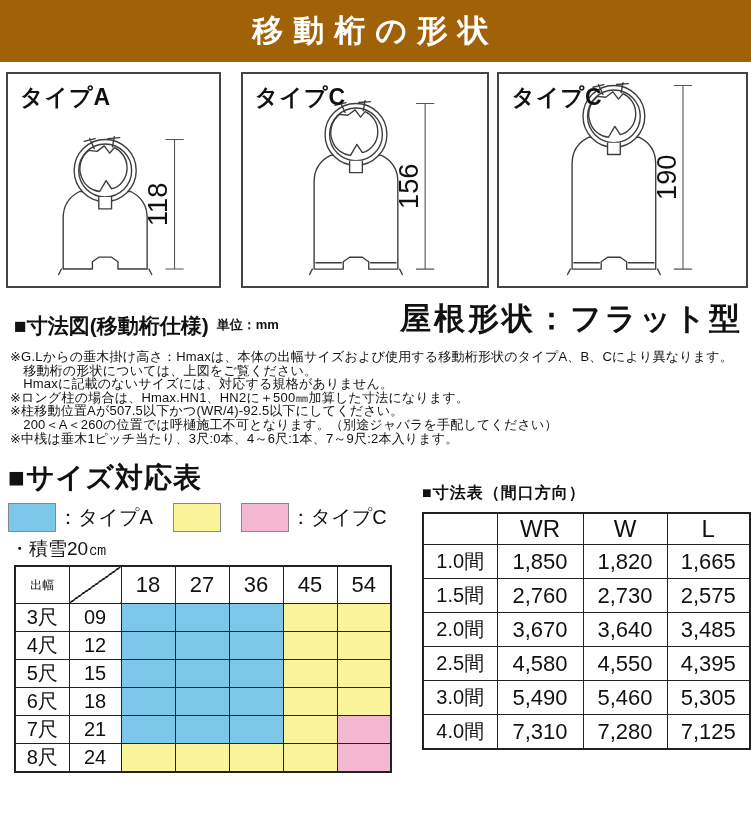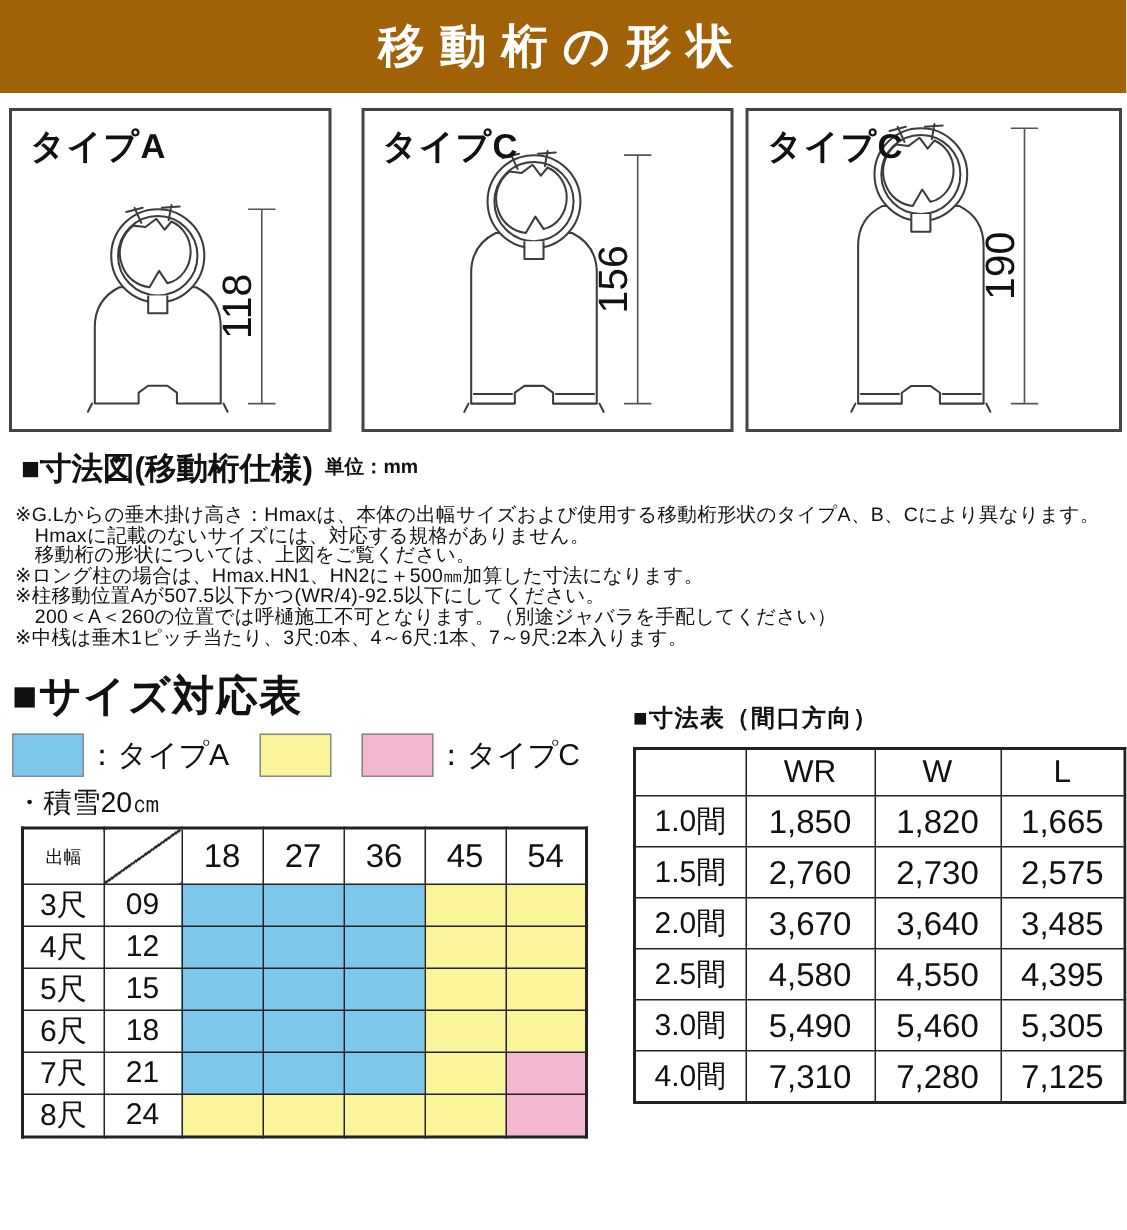--- a/index.html
+++ b/index.html
@@ -55,21 +55,21 @@
   .size-table{margin-left:6px;border:2px solid #222;}
   .size-table td,.size-table th{border:1px solid #222;text-align:center;vertical-align:middle;padding:0;font-weight:normal;}
   .size-table .hrow1 td,.size-table .hrow1 th{height:34px;font-size:16px;}
   .size-table .hrow2 td,.size-table .hrow2 th{height:36px;font-size:22px;}
   .size-table .drow td{height:22px;font-size:20px;}
   .size-table .hrow2 .side-label{font-size:12px;}
   .diag{background-image:linear-gradient(to bottom right,transparent calc(50% - 0.8px),#222 calc(50% - 0.8px),#222 calc(50% + 0.8px),transparent calc(50% + 0.8px));}
   .dims-heading{font-size:16px;font-weight:bold;letter-spacing:1px;}
   .dims-table{margin-top:8px;border:2px solid #222;}
   .dims-table td,.dims-table th{border:1px solid #222;text-align:center;vertical-align:middle;padding:0;font-weight:normal;}
-  .dims-table .hrow td,.dims-table .hrow th{height:30px;font-size:21px;}
+  .dims-table .hrow td,.dims-table .hrow th{height:30px;font-size:24px;}
   .dims-table .drow td{height:33px;font-size:22px;}
   .dims-table .drow .rlabel{font-size:20px;}
 </style>
 </head>
 <body>
 
 <div class="top-banner">
   <span>移動桁の形状</span>
 </div>
 
@@ -119,26 +119,27 @@
       <text class="dimtext" x="146" y="107" text-anchor="middle" transform="rotate(-90 146 107)">190</text>
     </svg>
   </div>
 </div>
 
 <div class="section-row">
   <div class="dim-head-wrap">
     <span class="dim-heading">■寸法図(移動桁仕様)</span>
     <span class="unit-label">単位：mm</span>
   </div>
+  <div class="roof-heading">屋根形状：フラット型</div>
 </div>
 
 <div class="notes">
     <div class="note-line">※G.Lからの垂木掛け高さ：Hmaxは、本体の出幅サイズおよび使用する移動桁形状のタイプA、B、Cにより異なります。</div>
+    <div class="note-line">　移動桁の形状については、上図をご覧ください。</div>
     <div class="note-line">　Hmaxに記載のないサイズには、対応する規格がありません。</div>
-    <div class="note-line">　移動桁の形状については、上図をご覧ください。</div>
     <div class="note-line">※ロング柱の場合は、Hmax.HN1、HN2に＋500㎜加算した寸法になります。</div>
     <div class="note-line">※柱移動位置Aが507.5以下かつ(WR/4)-92.5以下にしてください。</div>
     <div class="note-line">　200＜A＜260の位置では呼樋施工不可となります。（別途ジャバラを手配してください）</div>
     <div class="note-line">※中桟は垂木1ピッチ当たり、3尺:0本、4～6尺:1本、7～9尺:2本入ります。</div>
   </div>
 
 <div class="bottom">
 
   <div class="left-col">
     <div class="size-heading">■サイズ対応表</div>

